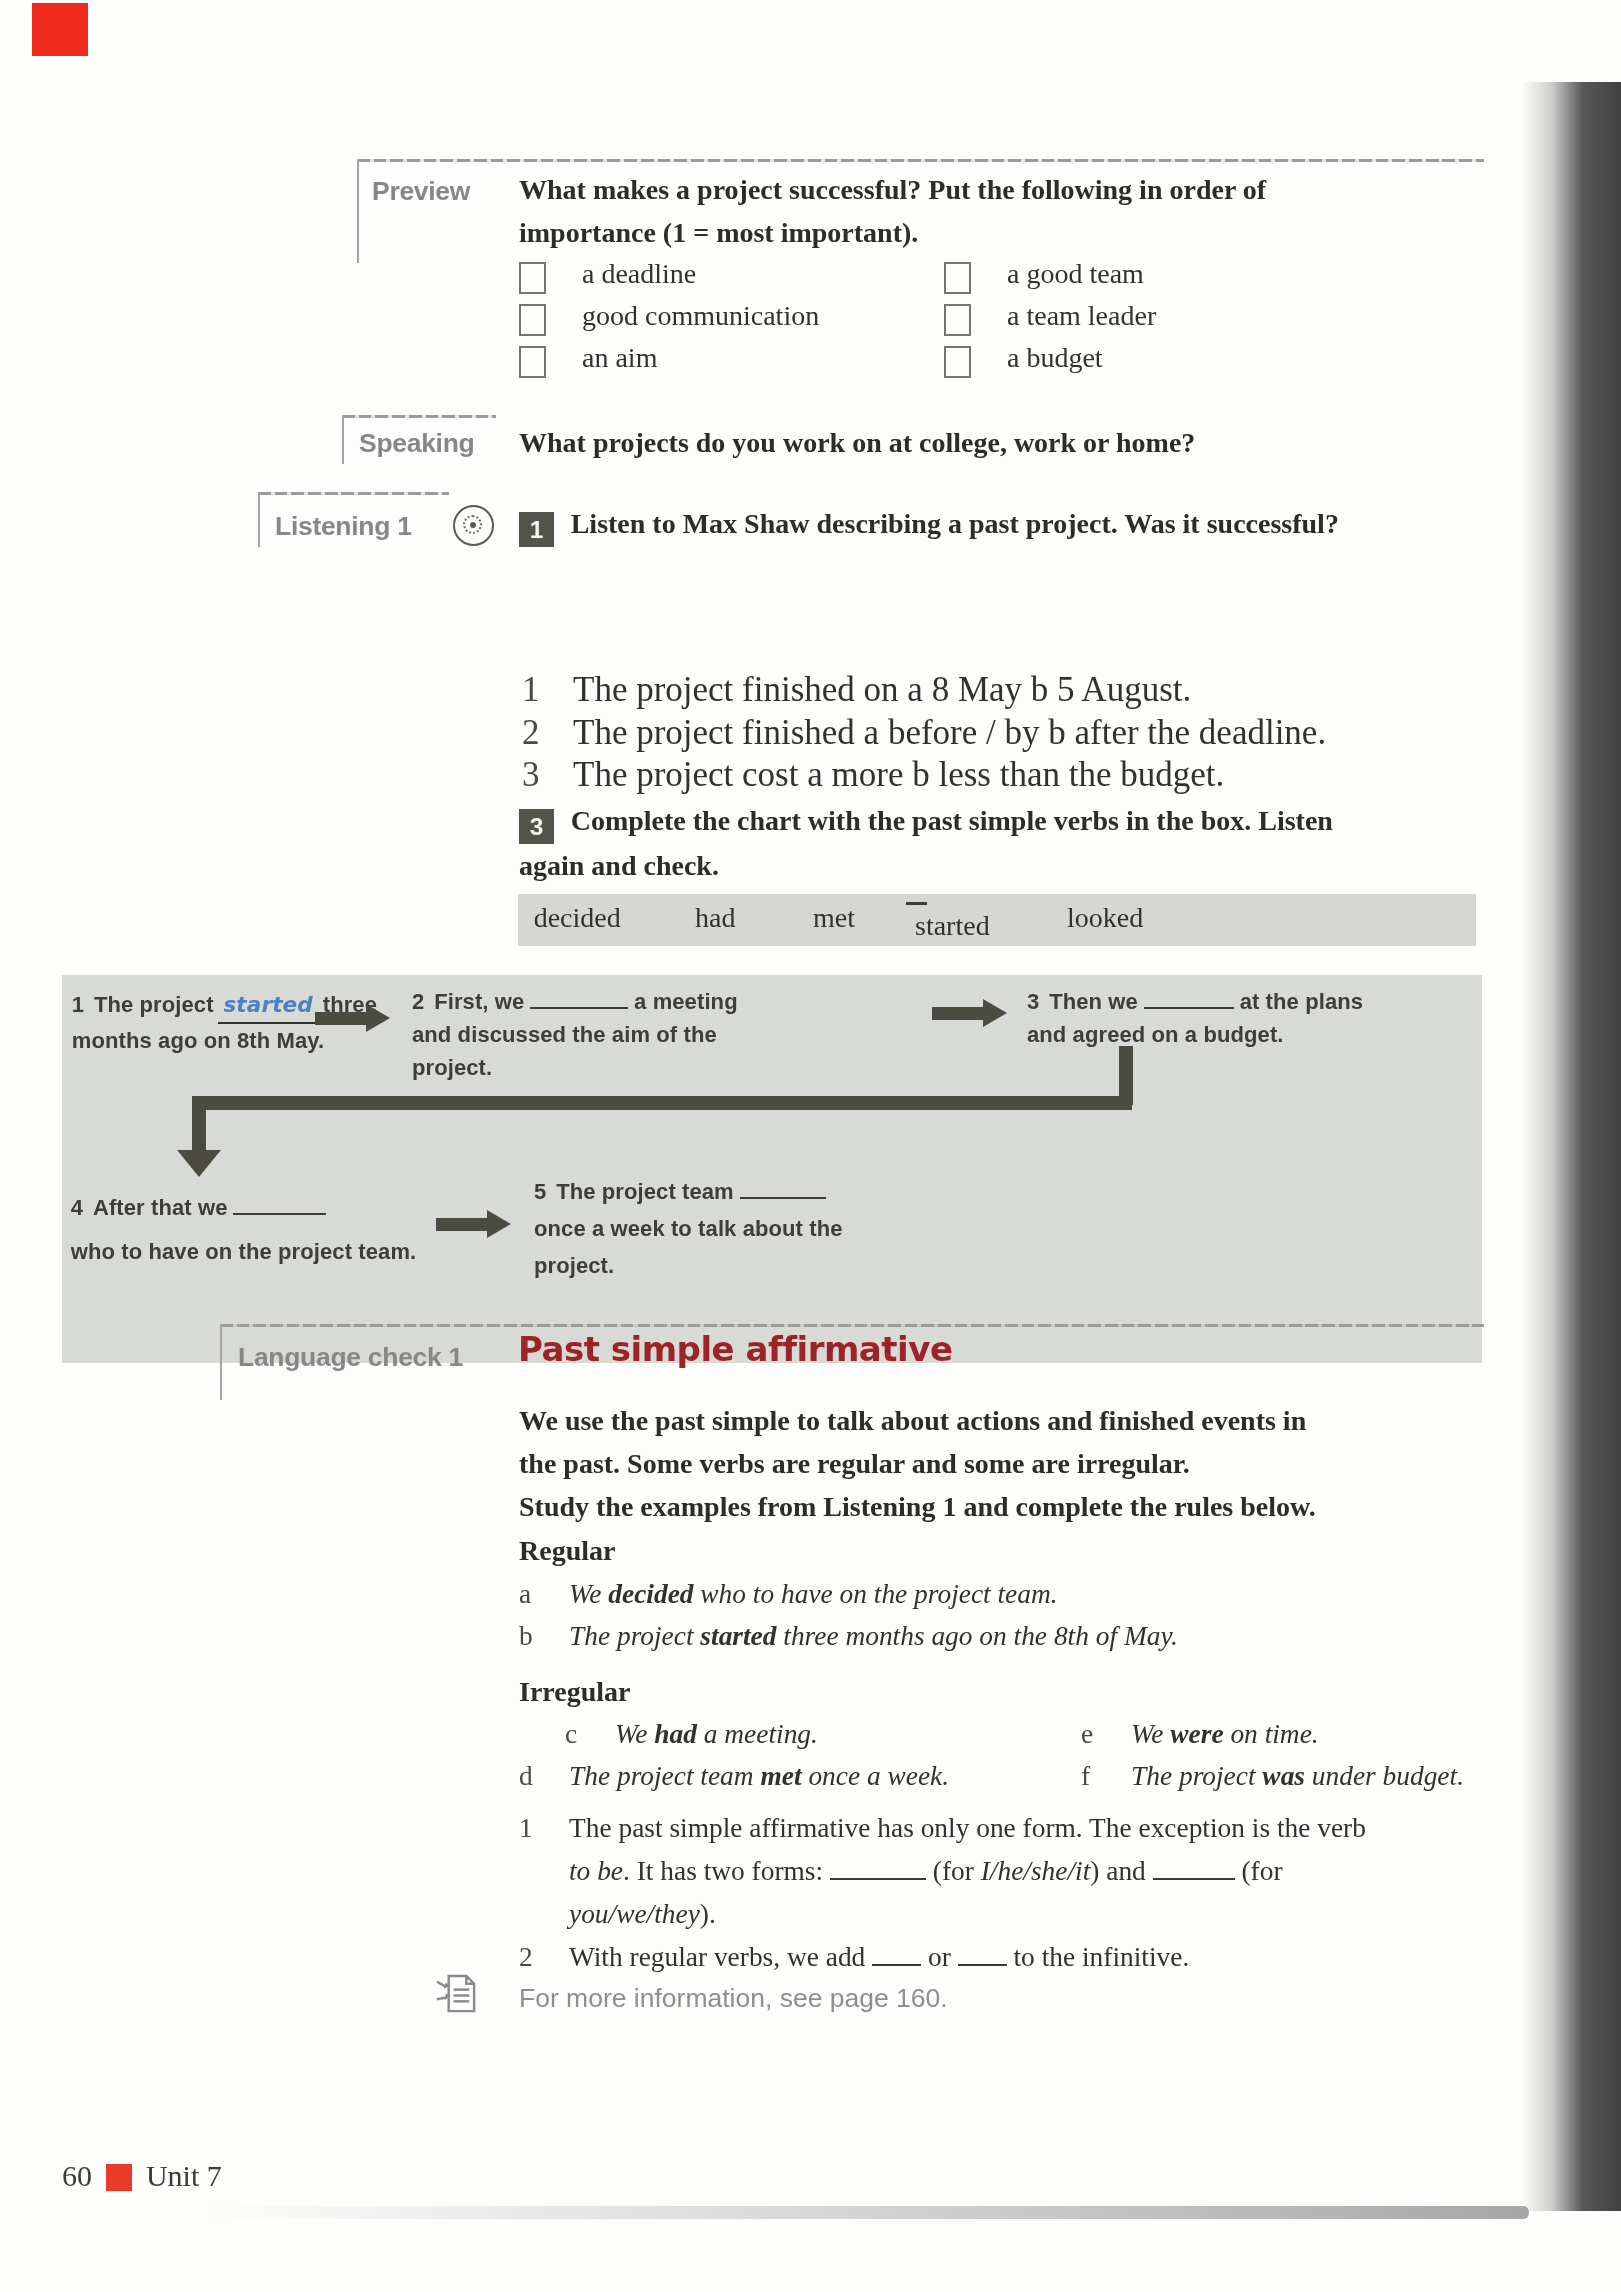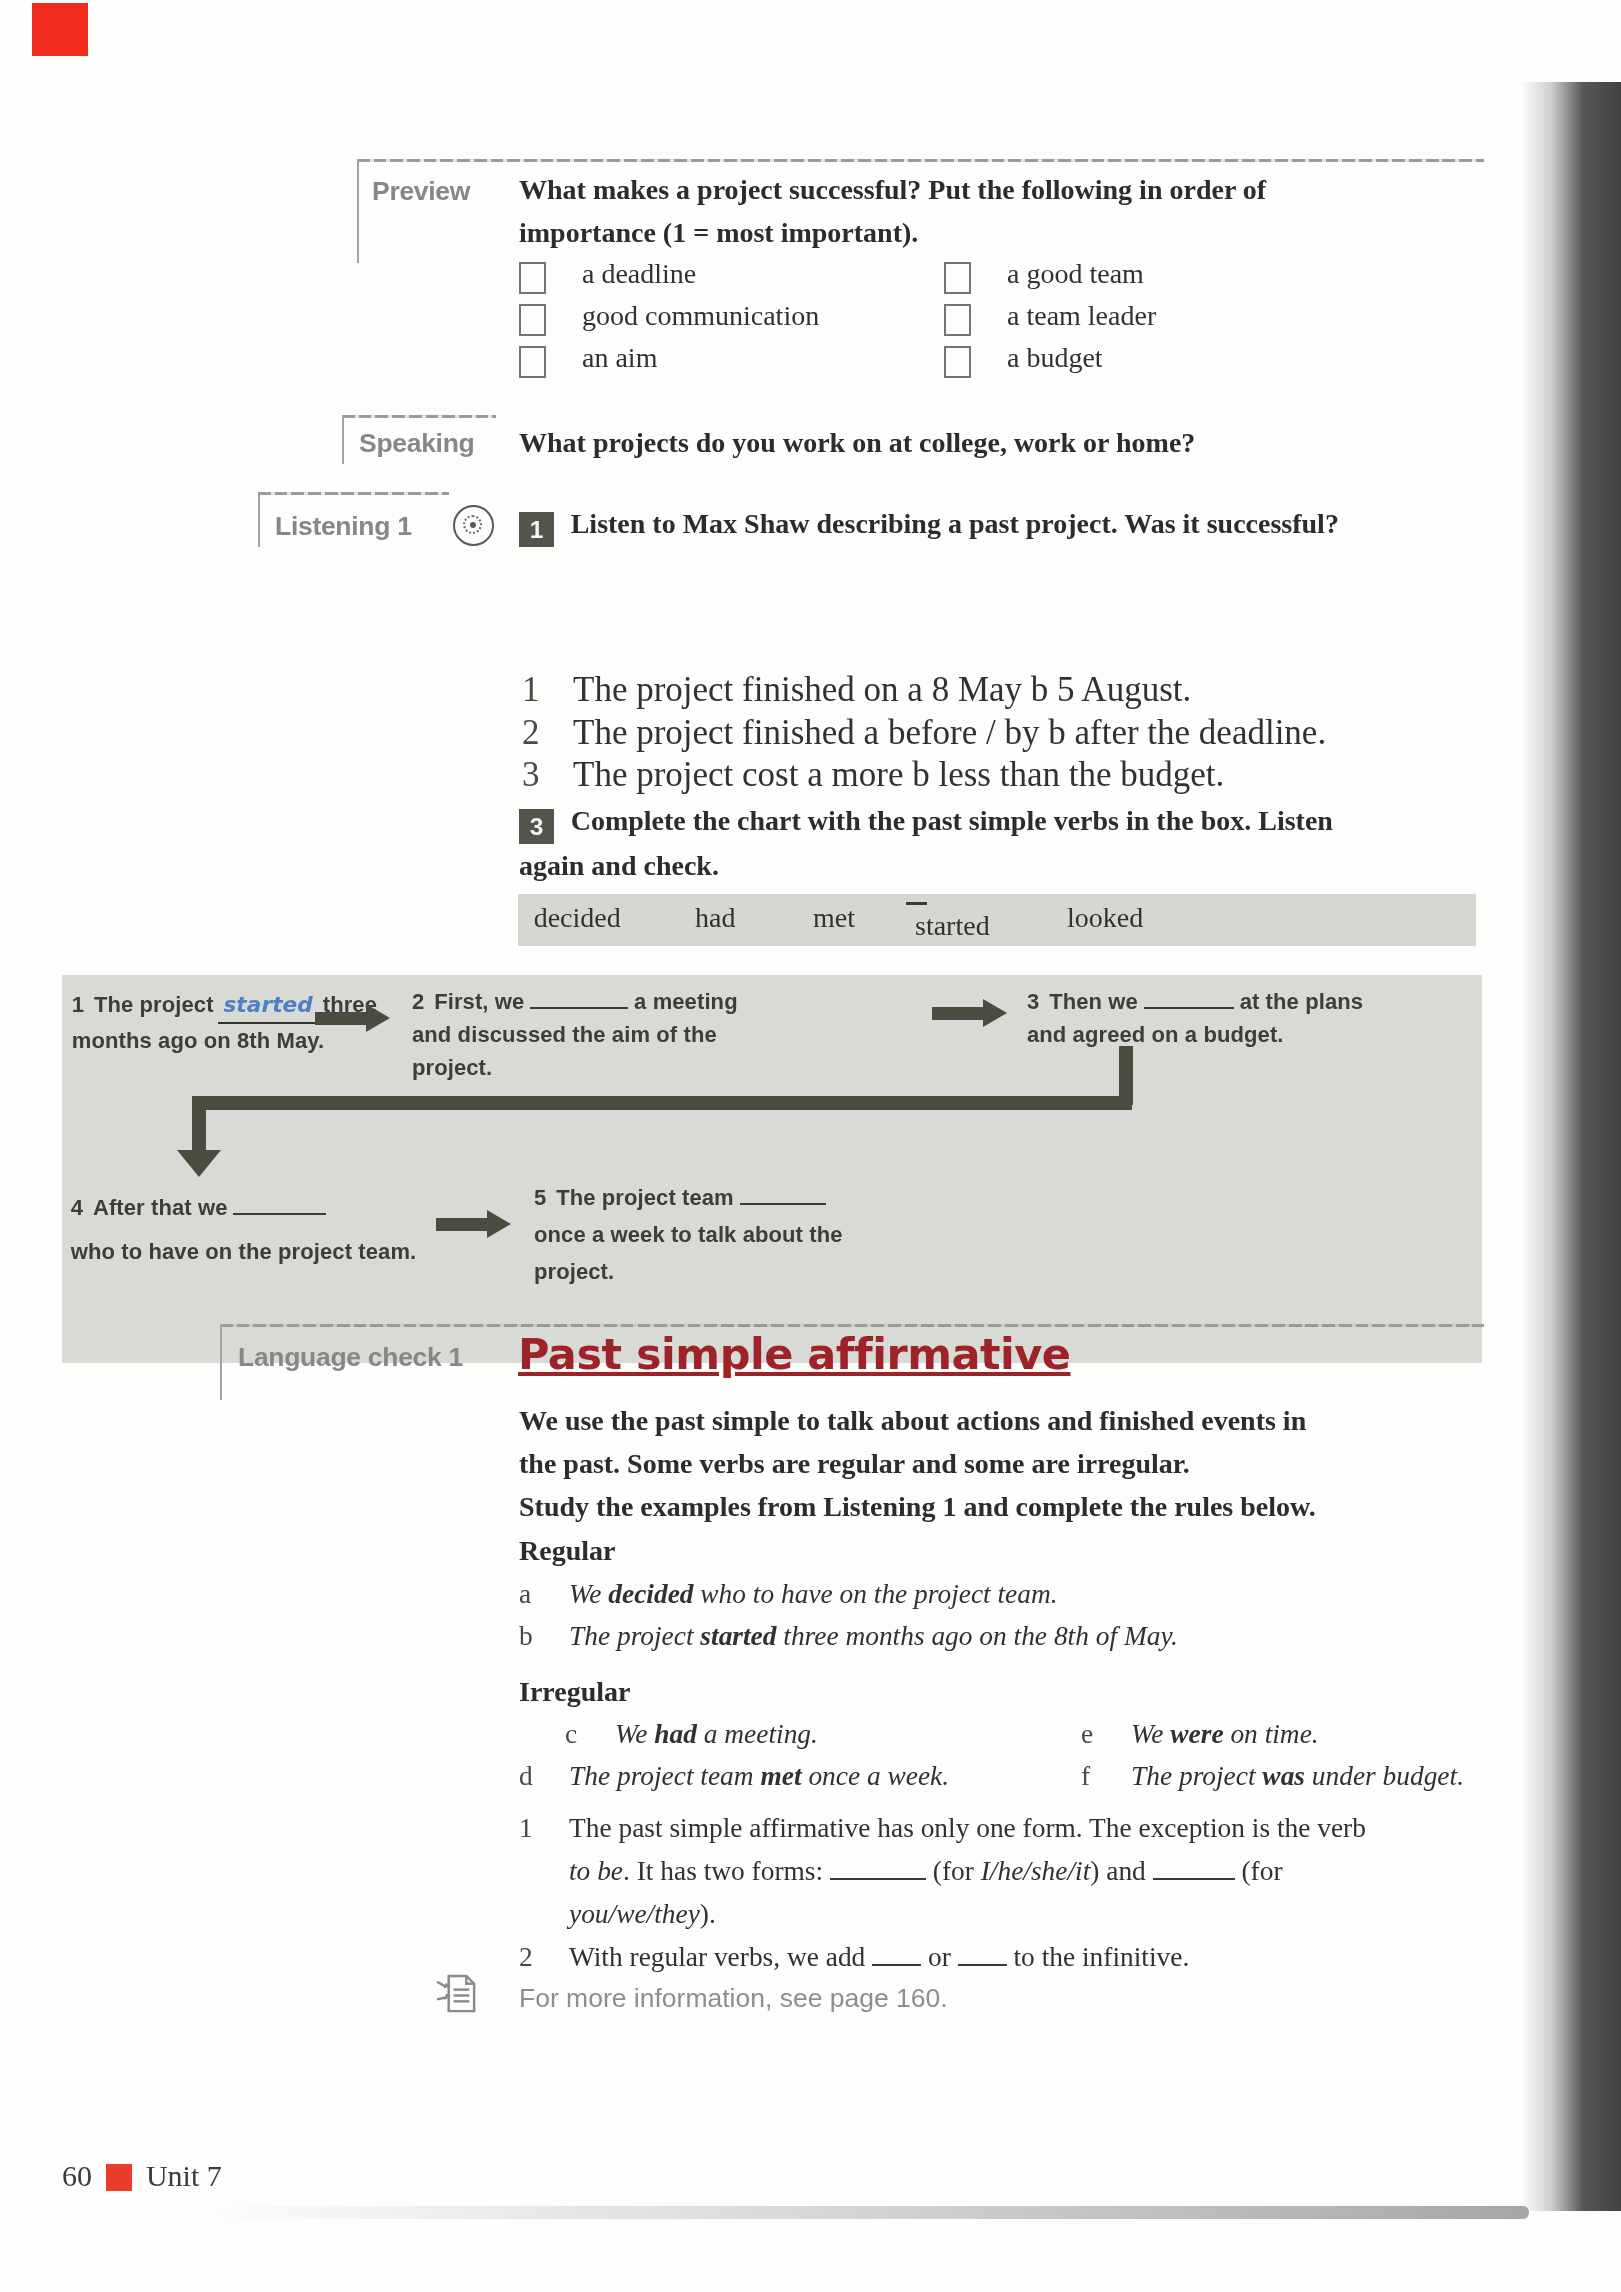--- a/index.html
+++ b/index.html
@@ -33,22 +33,22 @@
   .fblank{display:inline-block;border-bottom:2.5px solid #3c3c38;height:16.7px;margin:0 5.9px;vertical-align:baseline;}
   .answer{display:inline-block;font-family:"DejaVu Sans",sans-serif;font-style:italic;font-weight:700;
           font-size:21.6px;color:#4f80c2;border-bottom:2.9px solid #34322f;padding:0 5.9px 1px 5.9px;margin:0 3.9px;}
   .harrow{position:absolute;height:12.7px;background:#4b4b40;}
   .harrow i{position:absolute;right:-23.5px;top:-7.8px;width:0;height:0;border-left:24.5px solid #4b4b40;
             border-top:14px solid transparent;border-bottom:14px solid transparent;}
   .connseg{position:absolute;background:#4b4b40;}
   .connhead{position:absolute;width:0;height:0;border-left:22.5px solid transparent;
             border-right:22.5px solid transparent;border-top:27.4px solid #4b4b40;}
   
-  .lc-heading{position:absolute;font-family:"DejaVu Sans",sans-serif;font-weight:700;font-size:43px;
-              color:#9d2328;letter-spacing:-0.5px;white-space:nowrap;text-decoration:underline;}
+  .lc-heading{position:absolute;font-family:"DejaVu Sans",sans-serif;font-weight:700;font-size:34px;
+              color:#9d2328;letter-spacing:-0.5px;white-space:nowrap;}
   .subhead{position:absolute;font-weight:bold;font-size:28px;color:#2e2c2a;white-space:nowrap;}
   .exline{position:absolute;font-size:27.4px;color:#33312f;white-space:nowrap;}
   .exline .letter{display:inline-block;width:50px;font-style:normal;color:#4a4845;}
   .exline em{font-style:italic;}
   .exline em b{font-style:italic;font-weight:bold;}
   .rule{position:absolute;font-size:27.4px;line-height:43px;color:#33312f;}
   .rule .rnum{position:absolute;left:-50px;color:#4a4845;}
   .rule em{font-style:italic;}
   .moreinfo{position:absolute;font-family:"Liberation Sans",sans-serif;font-size:26.5px;color:#8e8e8e;white-space:nowrap;}
   .cd{position:absolute;width:41px;height:41px;border:2.9px solid #5a5a58;border-radius:50%;box-sizing:border-box;}
@@ -183,21 +183,21 @@
 
     <div class="fstep" style="left:8.8px;top:211px;line-height:44px;">
       <span class="fnum">4</span><span>After that we</span><span class="fblank" style="width:93px;"></span><br>
       <span>who to have on the project team.</span>
     </div>
 
     <div class="harrow" style="left:374px;top:243px;width:51px;">
         <i></i>
       </div>
 
-    <div class="fstep" style="left:472px;top:204px;line-height:37px;">
+    <div class="fstep" style="left:472px;top:198px;line-height:37px;">
       <span class="fnum">5</span><span>The project team</span><span class="fblank" style="width:86px;"></span><br>
       <span>once a week to talk about the</span><br>
       <span>project.</span>
     </div>
   </div>
 
   <div class="hline" style="left:220px;top:1324px;width:1264px;"></div>
   <div class="vline" style="left:220px;top:1324px;height:76px;"></div>
   <div class="seclabel" style="left:238px;top:1342px;">Language check 1</div>
   <div class="lc-heading" style="left:518px;top:1329px;">Past simple affirmative</div>

